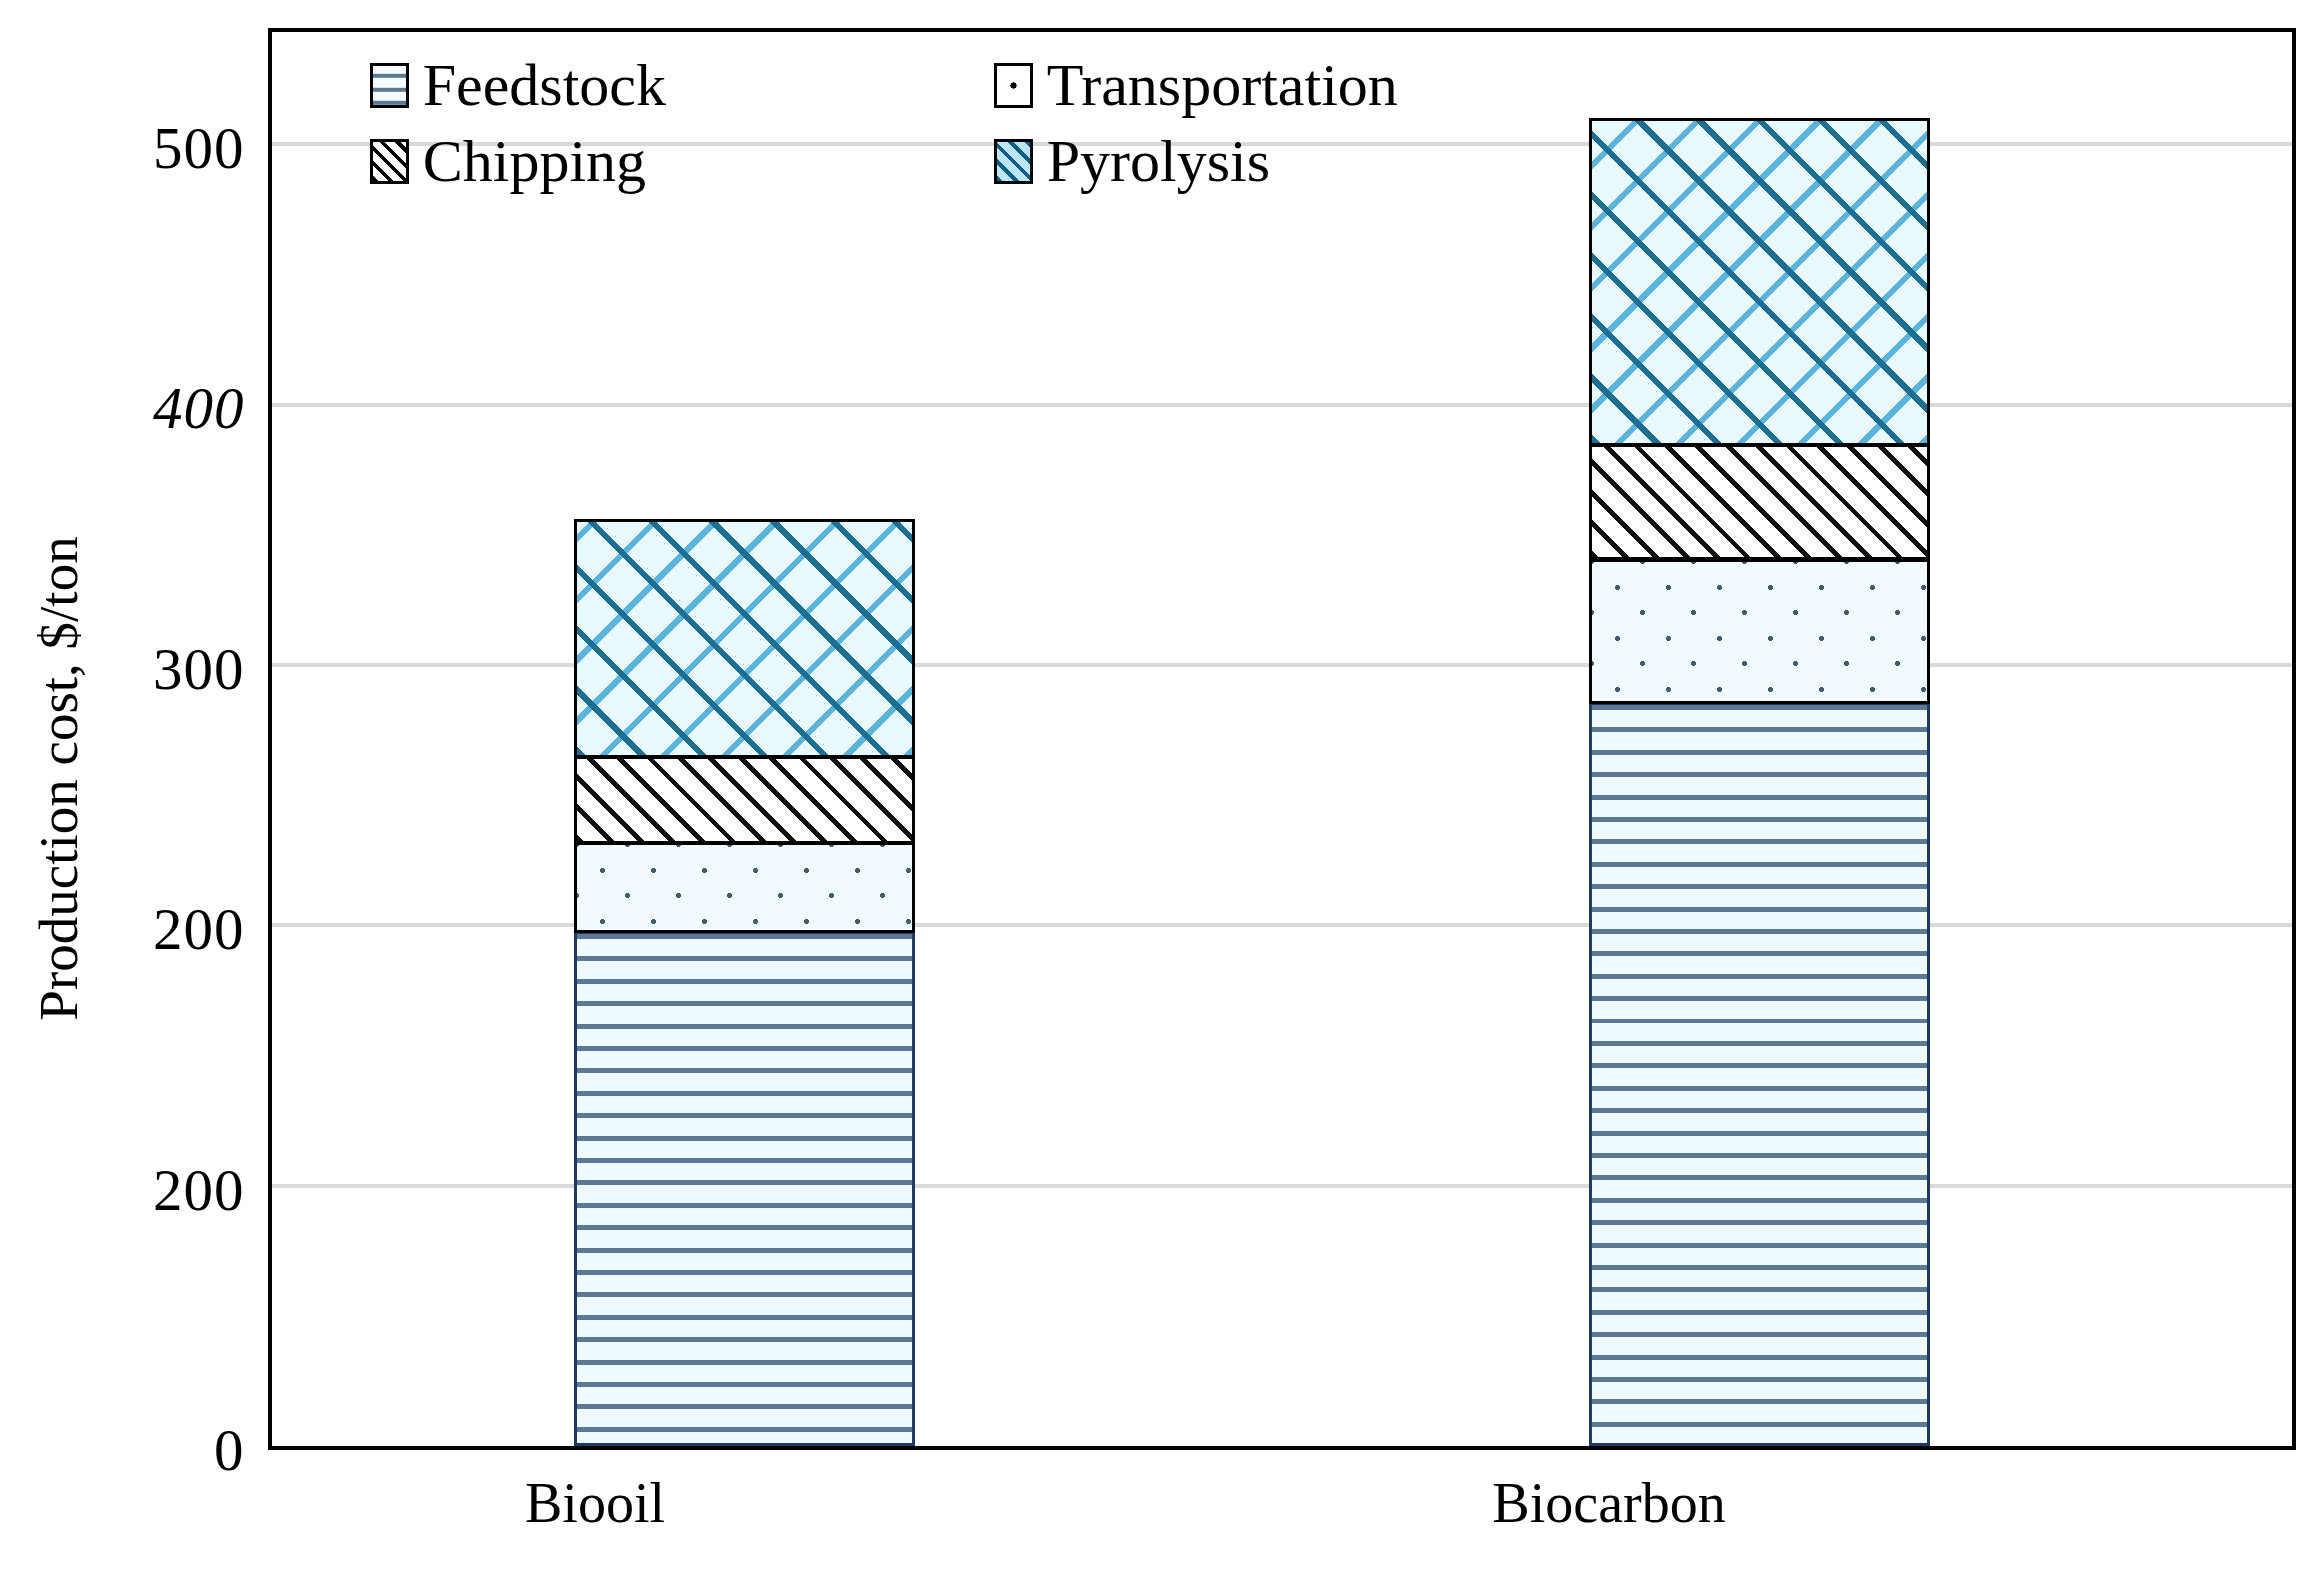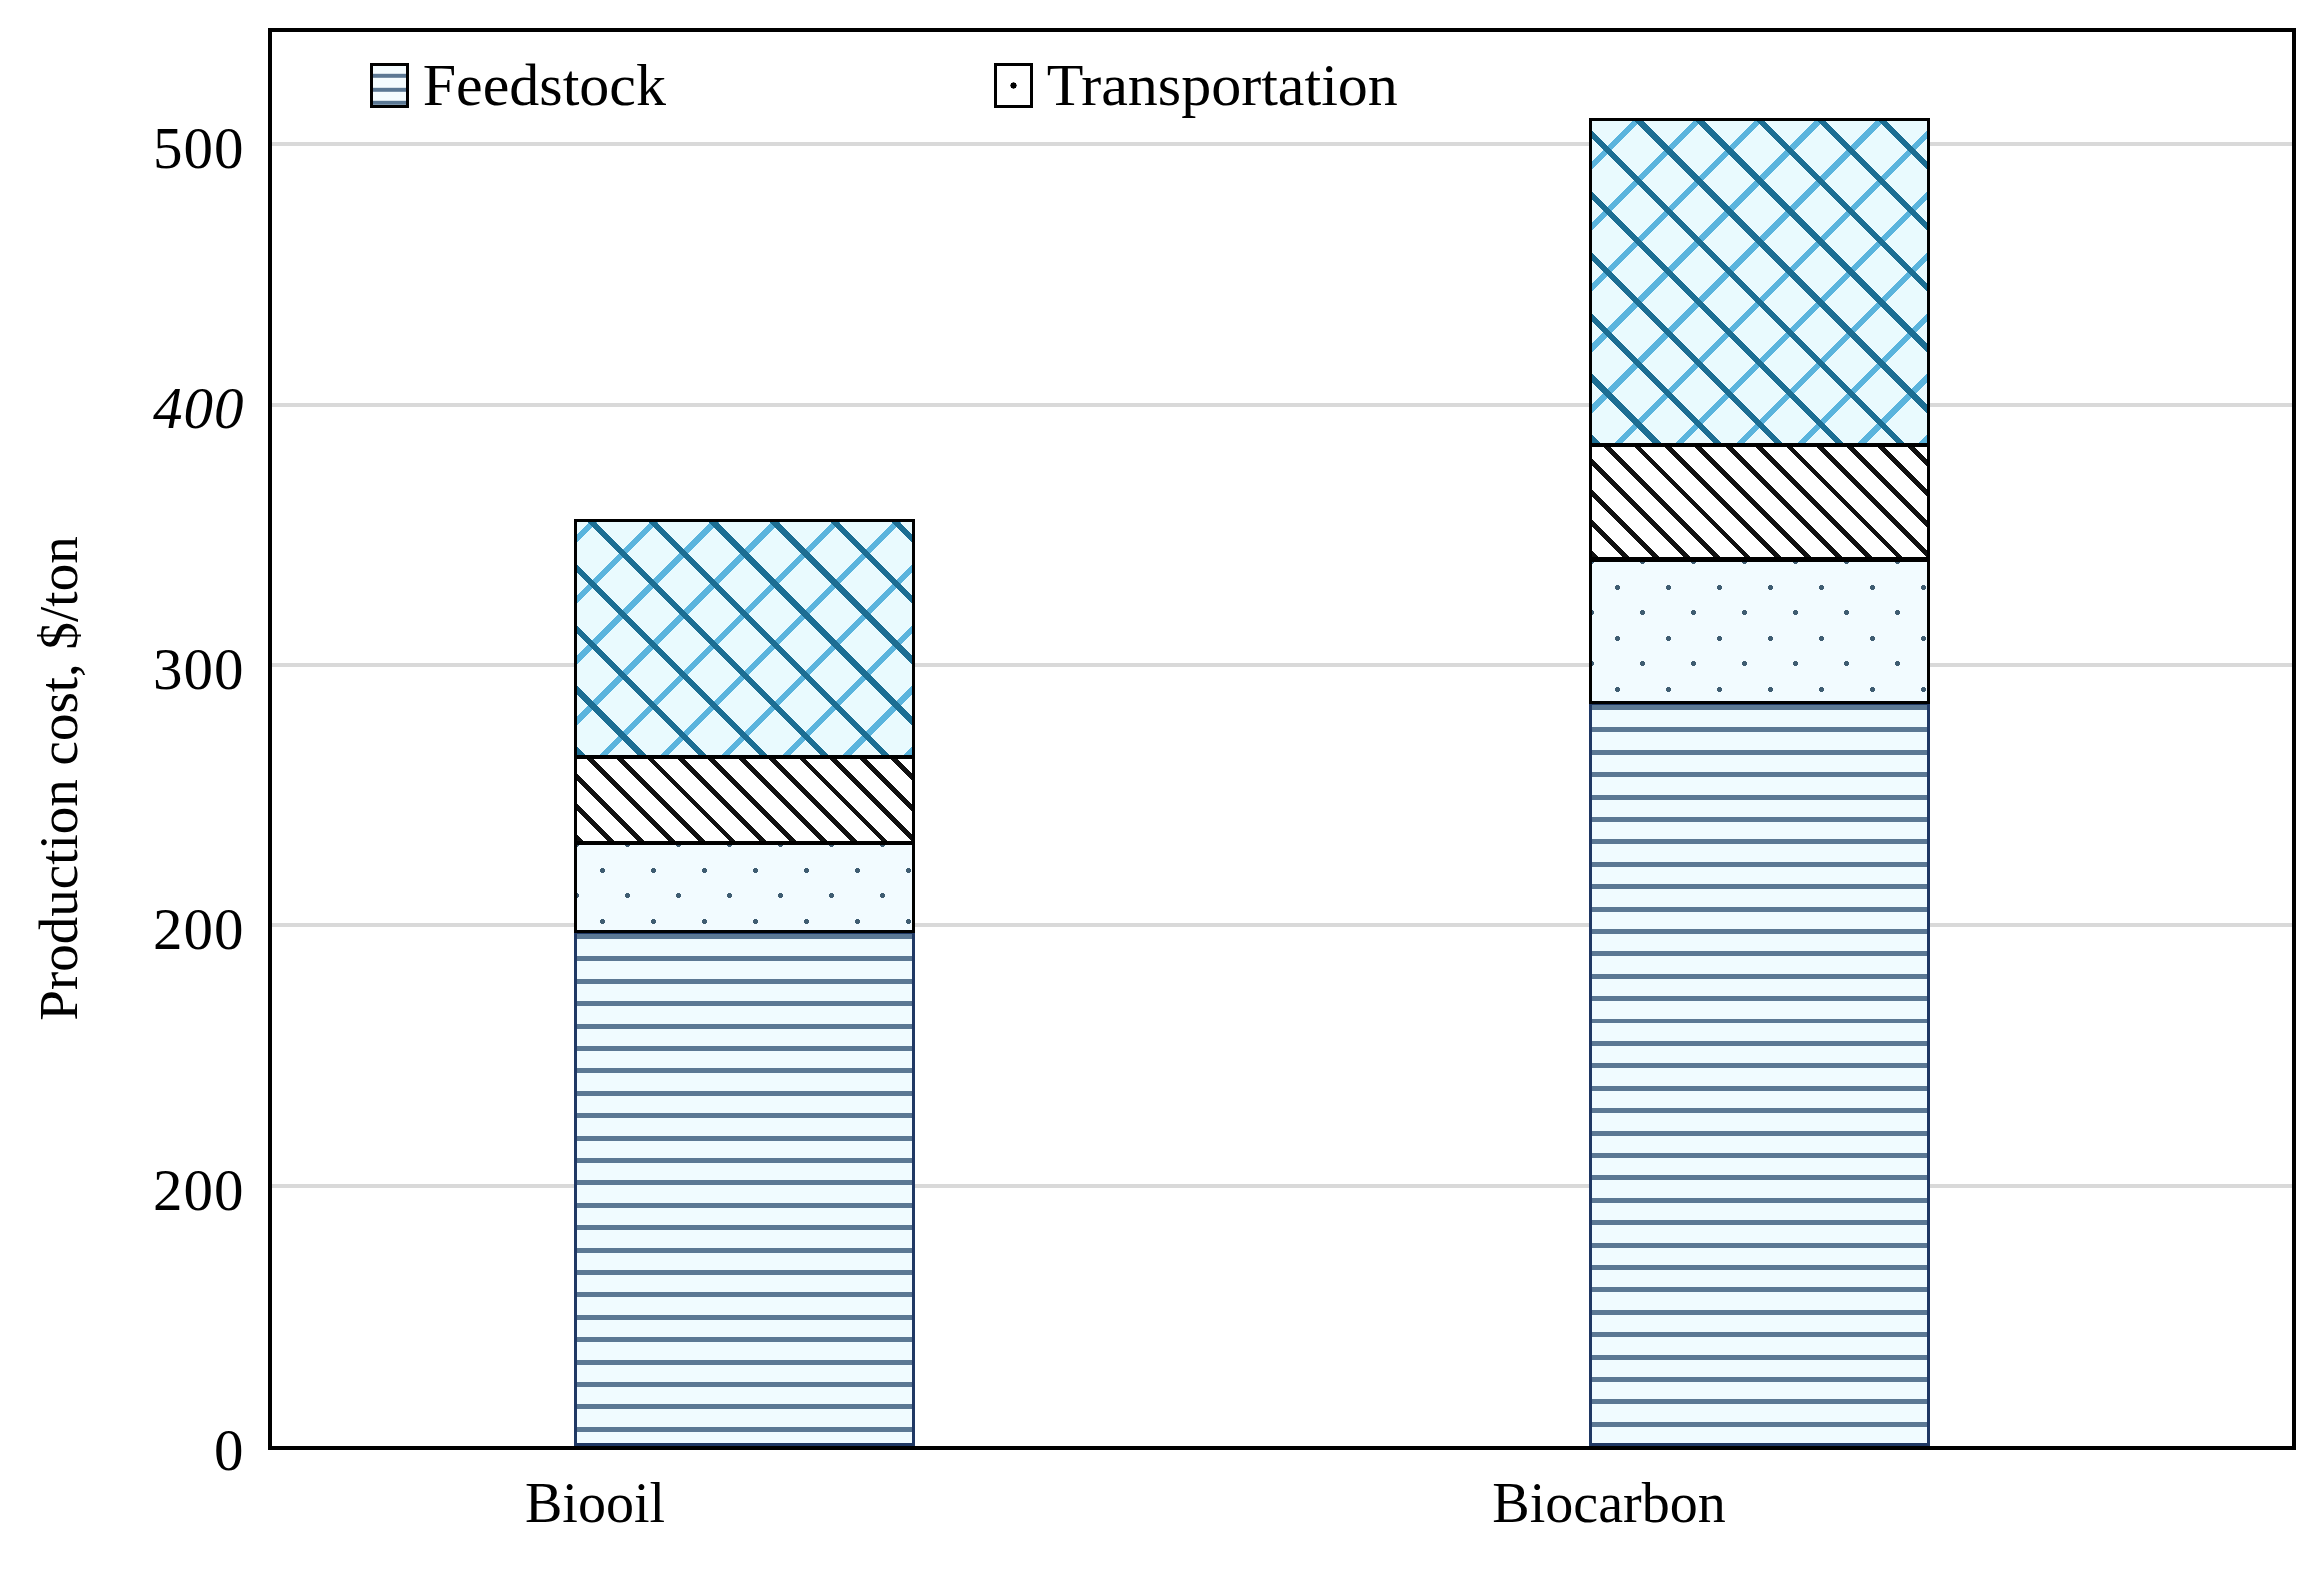--- a/index.html
+++ b/index.html
@@ -205,19 +205,27 @@
 
   <div id="legend">
     <div class="legend-item">
       <span class="legend-swatch sw-feedstock"></span>
       <span class="legend-label">Feedstock</span>
     </div>
     <div class="legend-item">
       <span class="legend-swatch sw-transportation"></span>
       <span class="legend-label">Transportation</span>
     </div>
+    <div class="legend-item">
+      <span class="legend-swatch sw-chipping"></span>
+      <span class="legend-label">Chipping</span>
+    </div>
+    <div class="legend-item">
+      <span class="legend-swatch sw-pyrolysis"></span>
+      <span class="legend-label">Pyrolysis</span>
+    </div>
   </div>
 
   <div class="xcat" style="left:400px;width:390px;">Biooil</div>
   <div class="xcat" style="left:1414px;width:390px;">Biocarbon</div>
 
 </div>
 
 
 </body></html>

